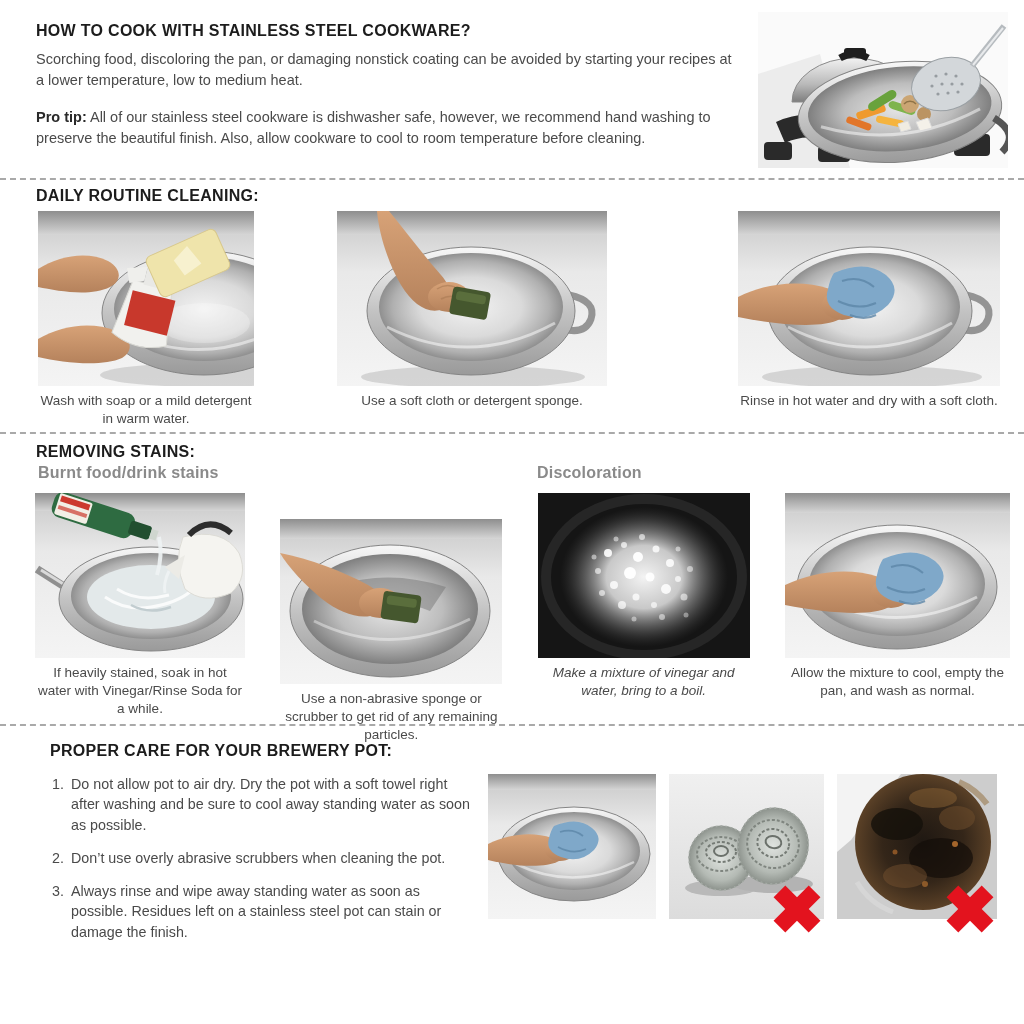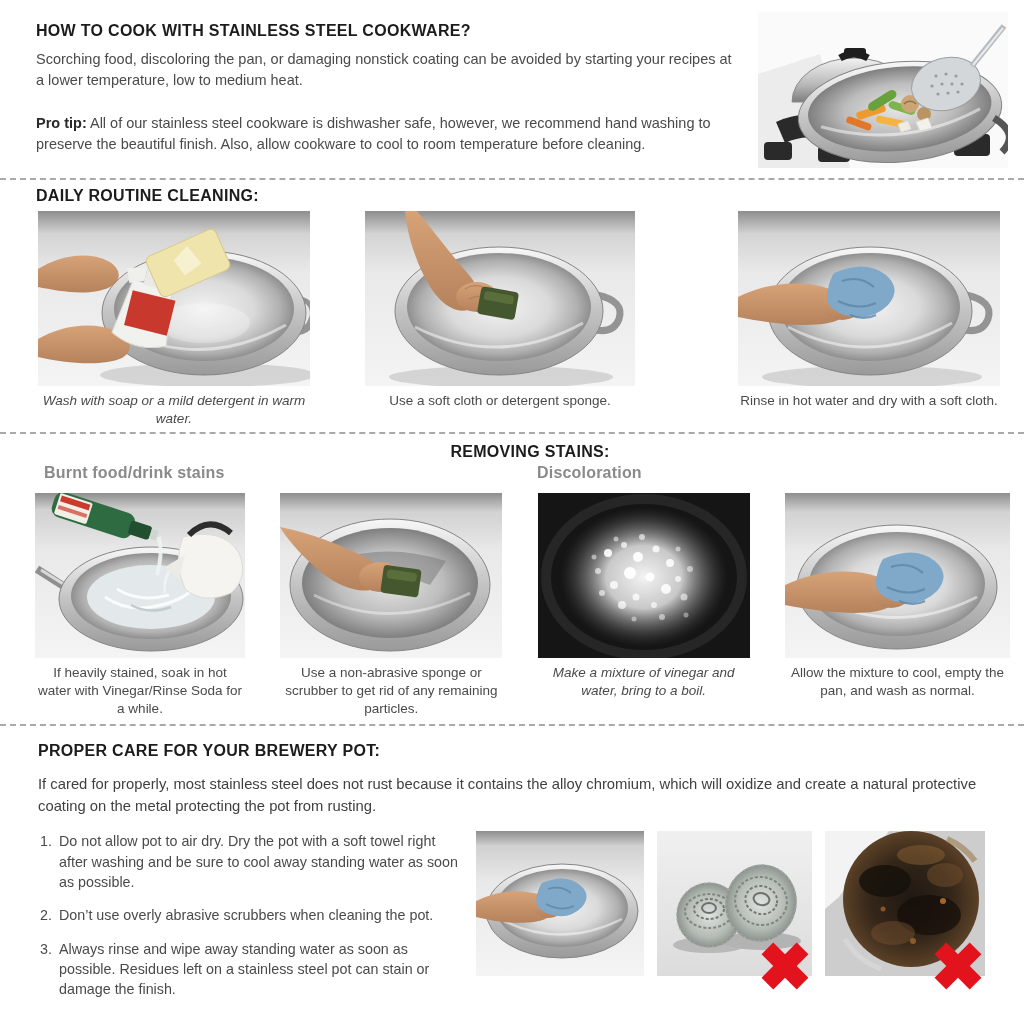--- a/index.html
+++ b/index.html
@@ -4,43 +4,43 @@
 <style>
   html,body{margin:0;padding:0;background:#fff;}
   .page{width:1024px;height:1024px;position:relative;overflow:hidden;background:#fff;
         font-family:"Liberation Sans","DejaVu Sans",sans-serif;color:#4a4a4a;border-radius:19px;}
   h1,h2{font-size:16px;font-weight:bold;color:#1c1c1c;letter-spacing:.3px;margin:0;}
   .divider{border:none;border-top:2px dashed #a9a9a9;margin:0;height:0;}
   
   .sec-cook{height:178px;box-sizing:border-box;padding:22px 36px 0;position:relative;}
   .sec-cook .text{width:702px;}
   .sec-cook p{margin:9px 0 0;font-size:14.5px;line-height:1.48;color:#4a4a4a;}
-  .sec-cook p.pro{margin-top:21px;}
+  .sec-cook p.pro{margin-top:15px;}
   .protip{color:#2a2a2a;font-weight:bold;}
   .wok-photo{position:absolute;top:12px;right:16px;width:250px;height:156px;overflow:hidden;}
   
   .sec-daily{height:252px;box-sizing:border-box;padding-top:7px;}
   .sec-daily h2{padding-left:36px;}
   .row{display:flex;justify-content:space-between;align-items:flex-start;}
   .row-3{padding:6px 24px 0 38px;}
   .row-4{padding:5px 14px 0 35px;}
   figure{margin:0;}
   .photo{position:relative;overflow:hidden;line-height:0;}
   figcaption{margin-top:6px;font-size:13.5px;line-height:1.33;color:#4a4a4a;text-align:center;}
-  .ph-d1{width:272px;font-style:italic;} .ph-d2{width:270px;} .ph-d3{width:262px;padding-left:48px;}
-  .ph-s1{width:210px;} .ph-s2{width:222px;} .ph-s3{width:212px;font-style:italic;} .ph-s4{width:225px;}
+  .ph-d1{width:216px;} .ph-d2{width:270px;} .ph-d3{width:262px;padding-left:48px;}
+  .ph-s1{width:210px;} .ph-s2{width:222px;margin-top:26px;} .ph-s3{width:212px;font-style:italic;} .ph-s4{width:225px;}
   
   .sec-stains{height:290px;box-sizing:border-box;padding-top:9px;}
-  .sec-stains h2{padding-left:36px;text-align:center;}
+  .sec-stains h2{padding-left:36px;}
   .subheads{position:relative;height:24px;margin-top:3px;}
   .subhead{position:absolute;top:0;font-size:16px;font-weight:bold;color:#8a8a8a;letter-spacing:.2px;}
-  .subhead.burnt{left:44px;}
+  .subhead.burnt{left:38px;}
   .subhead.disc{left:537px;}
   
-  .sec-care{padding-top:16px;}
+  .sec-care{padding-top:16px;padding-left:12px;}
   .sec-care h2{padding-left:38px;}
   .sec-care .intro{margin:13px 34px 0 38px;font-size:14.8px;line-height:1.5;color:#3f3f3f;}
   .care-grid{display:flex;margin-top:14px;padding:0 24px 0 40px;}
   .tips{flex:0 0 424px;display:flex;flex-direction:column;gap:13px;}
   .tip{display:flex;font-size:14.3px;line-height:1.42;color:#4a4a4a;}
   .tip .num{flex:0 0 19px;}
   .care-photos{display:flex;gap:13px;margin-left:12px;}
   .cphoto{position:relative;line-height:0;}
   .xmark{position:absolute;width:58px;height:58px;right:-2px;bottom:4px;line-height:0;}
   svg{display:block;}
@@ -388,21 +388,20 @@
         <figcaption>Allow the mixture to cool, empty the pan, and wash as normal.</figcaption>
       </figure>
 
     </div>
   </section>
 
   <hr class="divider">
 
   <section class="sec-care">
     <h2>PROPER CARE FOR YOUR BREWERY POT:</h2>
-    <p class="intro">If cared for properly, most stainless steel does not rust because it contains the alloy chromium, which will oxidize and create a natural protective coating on the metal protecting the pot from rusting.</p>
     <div class="care-grid">
       <div class="tips">
         <div class="tip">
           <span class="num">1.</span>
           <span>Do not allow pot to air dry. Dry the pot with a soft towel right after washing and be sure to cool away standing water as soon as possible.</span>
         </div>
         <div class="tip">
           <span class="num">2.</span>
           <span>Don’t use overly abrasive scrubbers when cleaning the pot.</span>
         </div>

